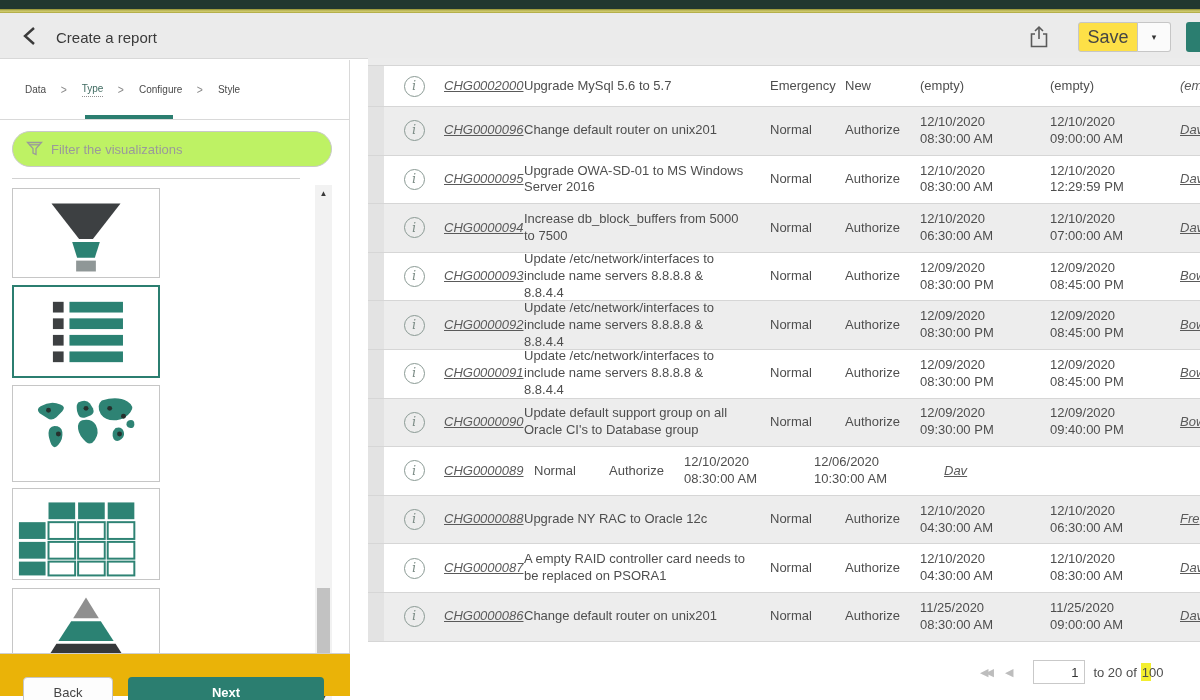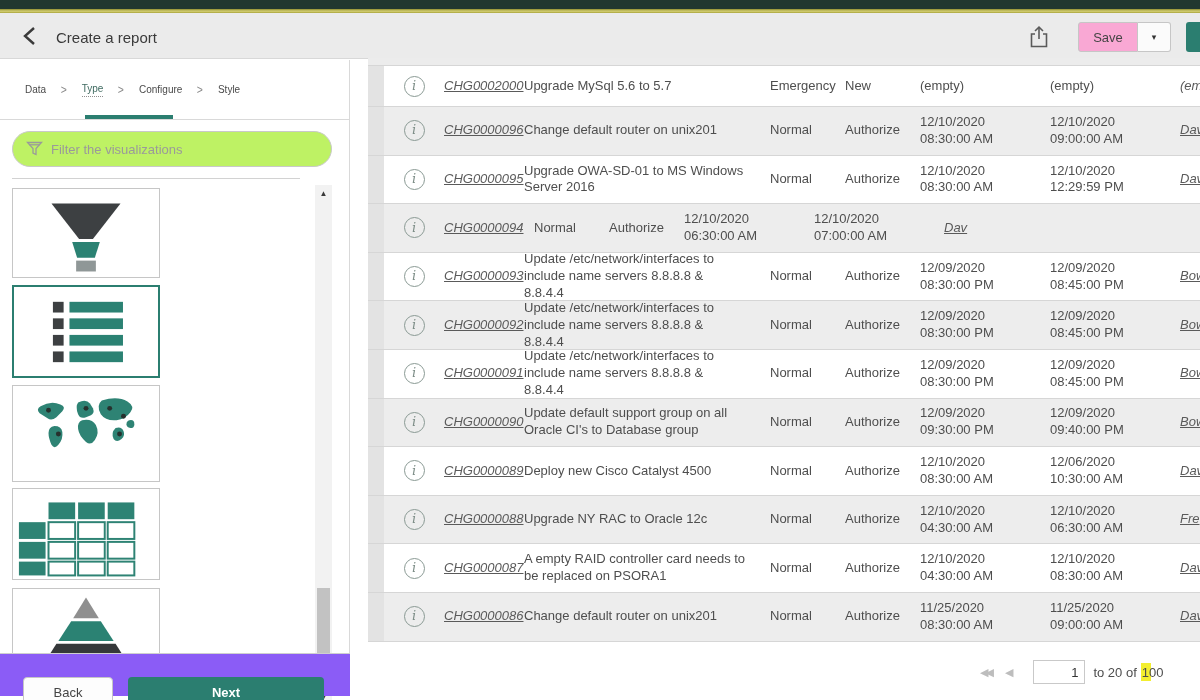--- a/index.html
+++ b/index.html
@@ -12,22 +12,22 @@
   .brand-yellow { position:absolute; left:0; top:9px; width:1200px; height:4px;
     background:linear-gradient(to bottom,#8f8c2e,#d4cf74 55%,#a8a43a); }
 
   
   .header { position:absolute; left:0; top:13px; width:1200px; height:46px;
     background:#ebebeb; border-bottom:1px solid #d8d8d8; }
   .back-btn { position:absolute; left:20px; top:12px; width:22px; height:22px; cursor:pointer; }
   .page-title { position:absolute; left:56px; top:16px; font-size:15px; color:#3a3a3a; }
   .share-btn { position:absolute; left:1028px; top:12px; width:22px; height:24px; }
   .save-split { position:absolute; left:1078px; top:9px; height:30px; display:flex; }
-  .save-main { width:60px; height:30px; background:#f9a8d4; border:1px solid #c6c6c6;
-    border-radius:3px 0 0 3px; font-size:13px; color:#454545; display:flex;
+  .save-main { width:60px; height:30px; background:#fde047; border:1px solid #c6c6c6;
+    border-radius:3px 0 0 3px; font-size:18px; color:#454545; display:flex;
     align-items:center; justify-content:center; }
   .save-caret { width:33px; height:30px; background:#fbfbfb; border:1px solid #c6c6c6;
     border-left:none; border-radius:0 3px 3px 0; display:flex; align-items:center;
     justify-content:center; font-size:9px; color:#333; }
   .run-sliver { position:absolute; left:1186px; top:9px; width:14px; height:30px;
     background:#2b7e70; border-radius:3px 0 0 3px; }
 
   
   .sidebar { position:absolute; left:0; top:60px; width:350px; height:593px;
     background:#fff; border-right:1px solid #d9d9d9; }
@@ -57,21 +57,21 @@
   .vb-pyr    { top:528px; height:90px; }
 
   .vscroll { position:absolute; left:315px; top:125px; width:17px; height:520px;
     background:#f2f2f2; }
   .vs-arrow { position:absolute; left:0; width:17px; height:16px; display:flex;
     align-items:center; justify-content:center; font-size:8px; color:#3a3a3a; cursor:pointer; }
   .vs-thumb { position:absolute; left:2px; top:403px; width:13px; height:65px;
     background:#c2c2c2; cursor:grab; }
 
   .side-footer { position:absolute; left:0; top:653px; width:350px; height:43px;
-    background:#8b5cf6; border-top:1px solid #cfcfcf; z-index:5; }
+    background:#eab308; border-top:1px solid #cfcfcf; z-index:5; }
   .btn-back { position:absolute; left:23px; top:23px; width:90px; height:30px;
     background:#fdfdfd; border:1px solid #c6c6c6; border-radius:4px; font-size:13px;
     color:#454545; display:flex; align-items:center; justify-content:center; cursor:pointer; }
   .btn-next { position:absolute; left:128px; top:23px; width:196px; height:30px;
     background:#2b7e70; border:1px solid #236а5e; border-radius:4px; font-size:13px;
     color:#fff; font-weight:bold; display:flex; align-items:center; justify-content:center;
     cursor:pointer; }
 
   
   .table-area { position:absolute; left:368px; top:58px; width:882px; }
@@ -315,20 +315,21 @@
     </div>
   </div>
         <div class="trow alt">
     <div class="cell c-strip"></div>
     <div class="cell c-icon">
       <span class="info-icon">i</span>
     </div>
     <div class="cell c-num">
       <a class="chg-link">CHG0000094</a>
     </div>
+    <div class="cell c-desc">Increase db_block_buffers from 5000 to 7500</div>
     <div class="cell c-pri">Normal</div>
     <div class="cell c-state">Authorize</div>
     <div class="cell c-start">12/10/2020 06:30:00 AM</div>
     <div class="cell c-end">12/10/2020 07:00:00 AM</div>
     <div class="cell c-asg">
       <a class="chg-link asg-link">Dav</a>
     </div>
   </div>
         <div class="trow">
     <div class="cell c-strip"></div>
@@ -399,21 +400,20 @@
     </div>
   </div>
         <div class="trow">
     <div class="cell c-strip"></div>
     <div class="cell c-icon">
       <span class="info-icon">i</span>
     </div>
     <div class="cell c-num">
       <a class="chg-link">CHG0000089</a>
     </div>
-    <div class="cell c-desc">Deploy new Cisco Catalyst 4500</div>
     <div class="cell c-pri">Normal</div>
     <div class="cell c-state">Authorize</div>
     <div class="cell c-start">12/10/2020 08:30:00 AM</div>
     <div class="cell c-end">12/06/2020 10:30:00 AM</div>
     <div class="cell c-asg">
       <a class="chg-link asg-link">Dav</a>
     </div>
   </div>
         <div class="trow alt">
     <div class="cell c-strip"></div>

